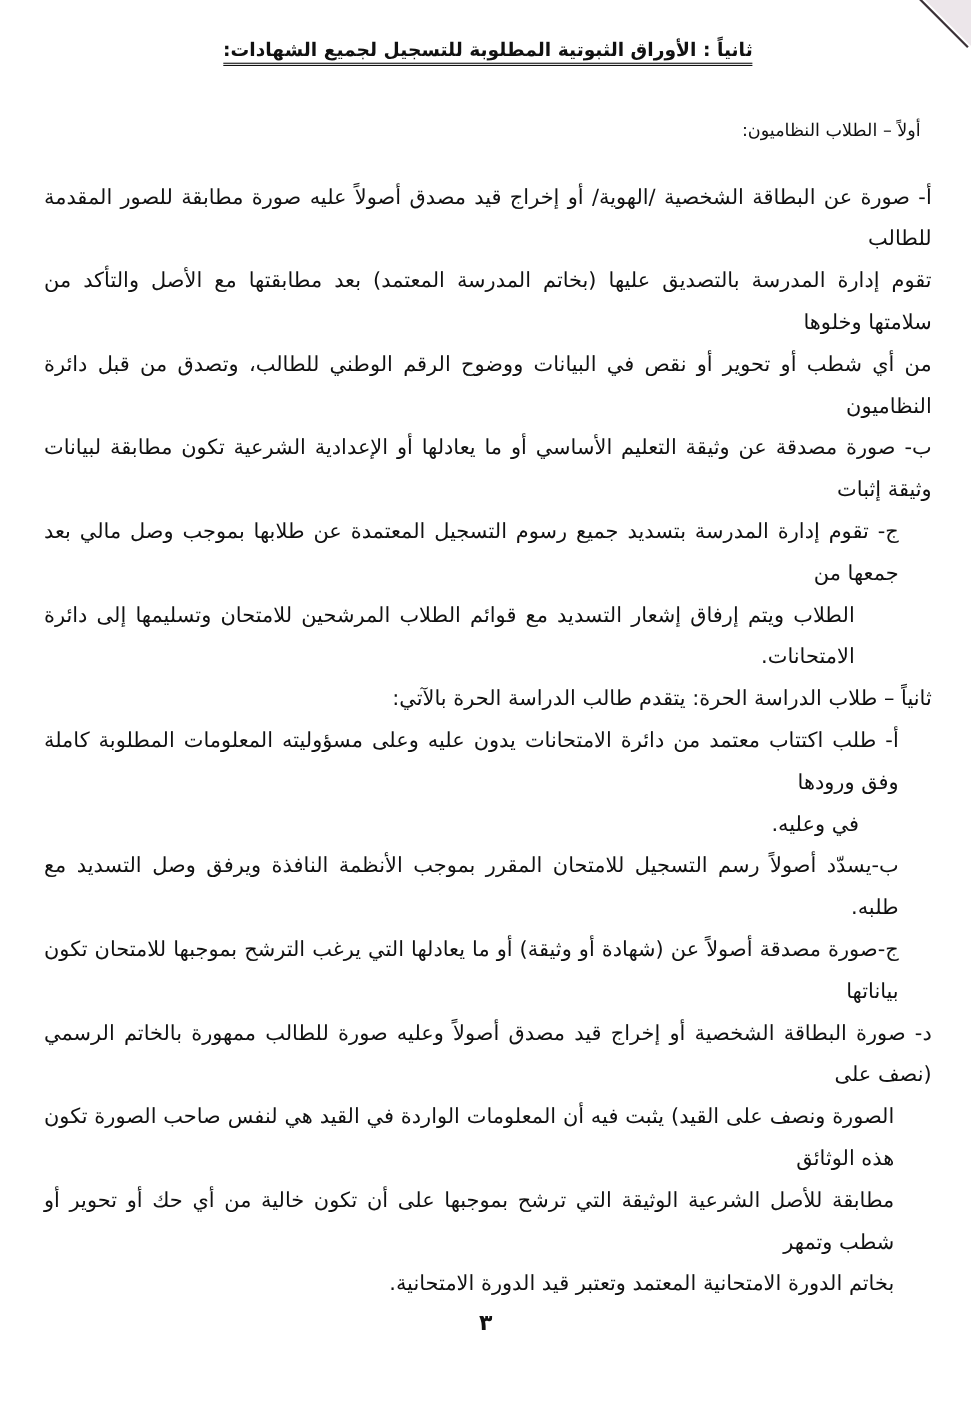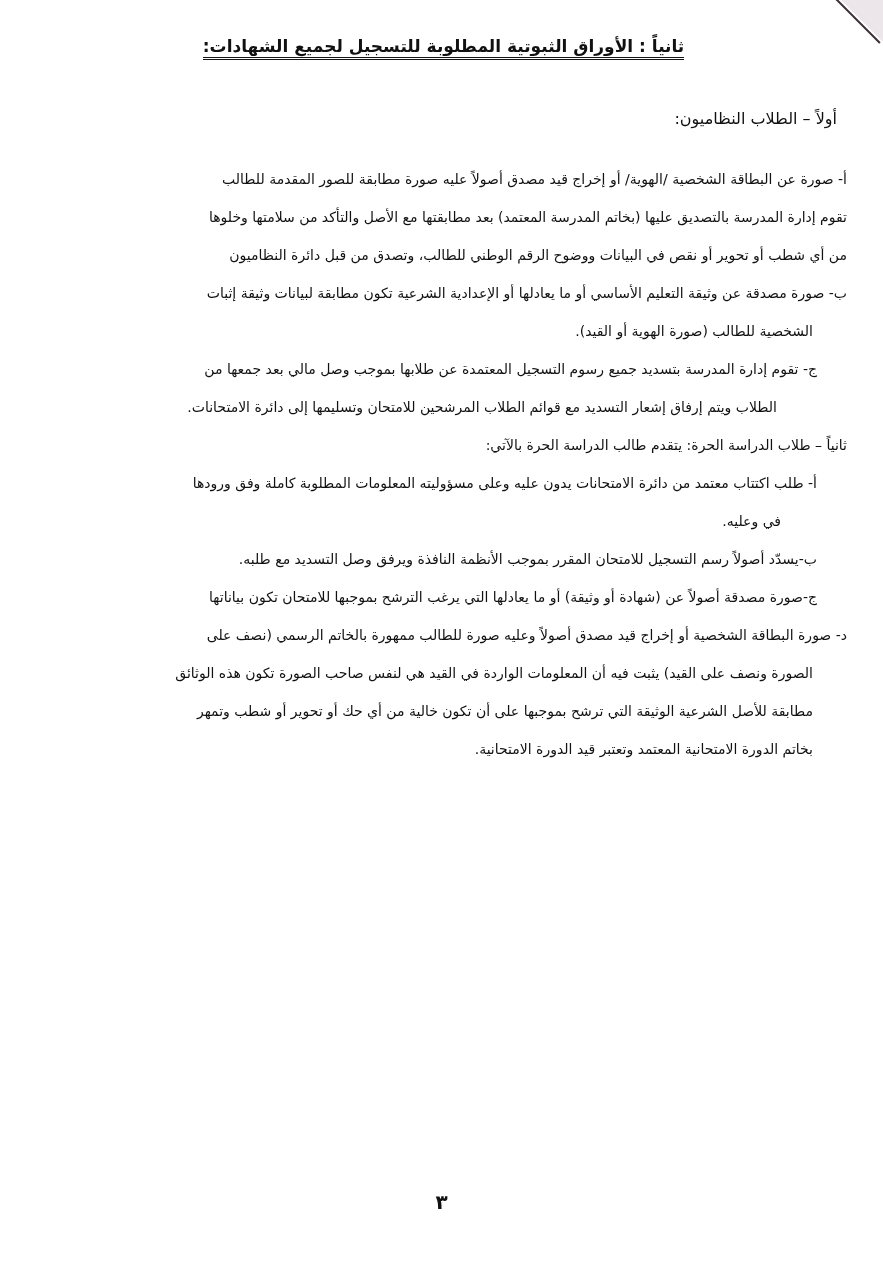--- a/index.html
+++ b/index.html
@@ -27,21 +27,21 @@
     text-align: center; font-size: 17px; font-weight: bold;
     margin: 0 0 44px 0;
   }
   .title span {
     border-bottom: 3px double #111; padding-bottom: 1px;
   }
   .section-head {
     font-size: 16px; margin: 0 10px 22px 0; line-height: 38px; text-align: right;
   }
   .item {
-    font-size: 14px; line-height: 38px; margin: 0;
+    font-size: 19px; line-height: 38px; margin: 0;
     text-align: justify;
   }
   .item .line { display: block; }
   .hang { padding-right: 34px; }
   .gap-top { margin-top: 10px; }
   .sub-c { padding-right: 30px; }
   .sub-c .hang { padding-right: 40px; }
   .free-item { padding-right: 30px; }
   .free-item .hang { padding-right: 36px; }
   .page-num {
@@ -64,21 +64,20 @@
   <div class="section-head">أولاً – الطلاب النظاميون:</div>
 
   <p class="item gap-top">
     <span class="line">أ-   صورة عن البطاقة الشخصية /الهوية/ أو إخراج قيد مصدق أصولاً عليه صورة مطابقة للصور المقدمة للطالب</span>
     <span class="line">تقوم إدارة المدرسة بالتصديق عليها (بخاتم المدرسة المعتمد) بعد مطابقتها مع الأصل والتأكد من سلامتها وخلوها</span>
     <span class="line">من أي شطب أو تحوير أو نقص في البيانات ووضوح الرقم الوطني للطالب، وتصدق من قبل دائرة النظاميون</span>
   </p>
 
   <p class="item">
     <span class="line">ب-  صورة مصدقة عن وثيقة التعليم الأساسي أو ما يعادلها أو الإعدادية الشرعية تكون مطابقة لبيانات وثيقة إثبات</span>
-    <span class="line hang">الشخصية للطالب (صورة الهوية أو القيد).</span>
   </p>
 
   <p class="item sub-c">
     <span class="line">ج- تقوم إدارة المدرسة بتسديد جميع رسوم التسجيل المعتمدة عن طلابها بموجب وصل مالي بعد جمعها من</span>
     <span class="line hang">الطلاب ويتم إرفاق إشعار التسديد مع قوائم الطلاب المرشحين للامتحان وتسليمها إلى دائرة الامتحانات.</span>
   </p>
 
   <div class="item">ثانياً – طلاب الدراسة الحرة: يتقدم طالب الدراسة الحرة بالآتي:</div>
 
   <p class="item free-item">

